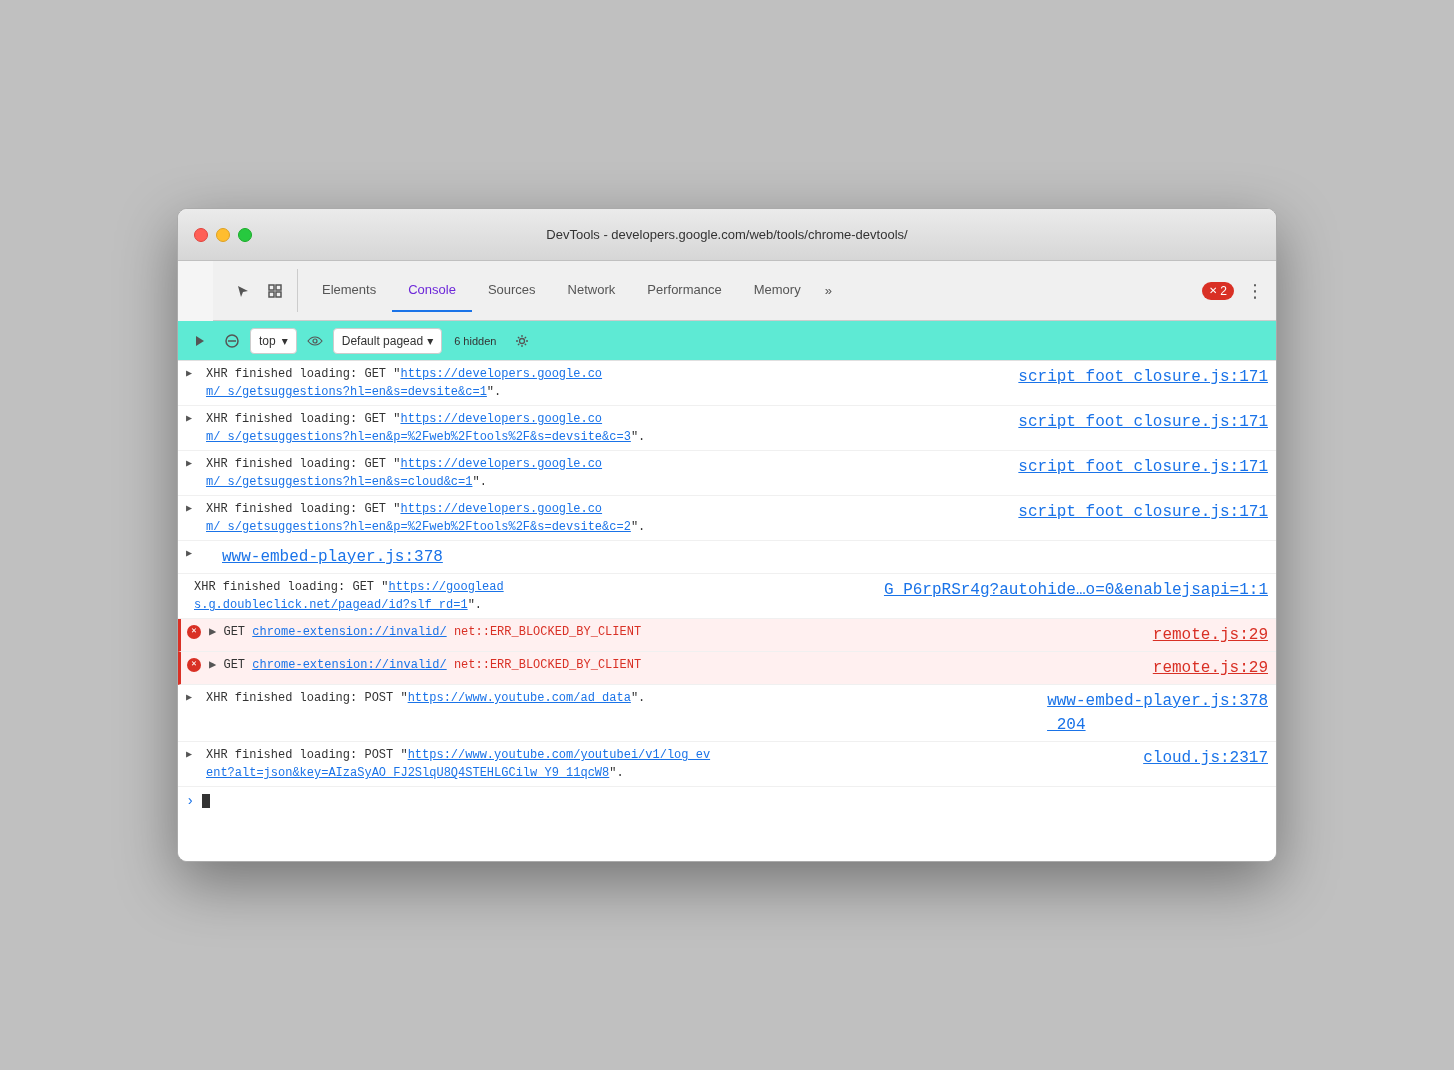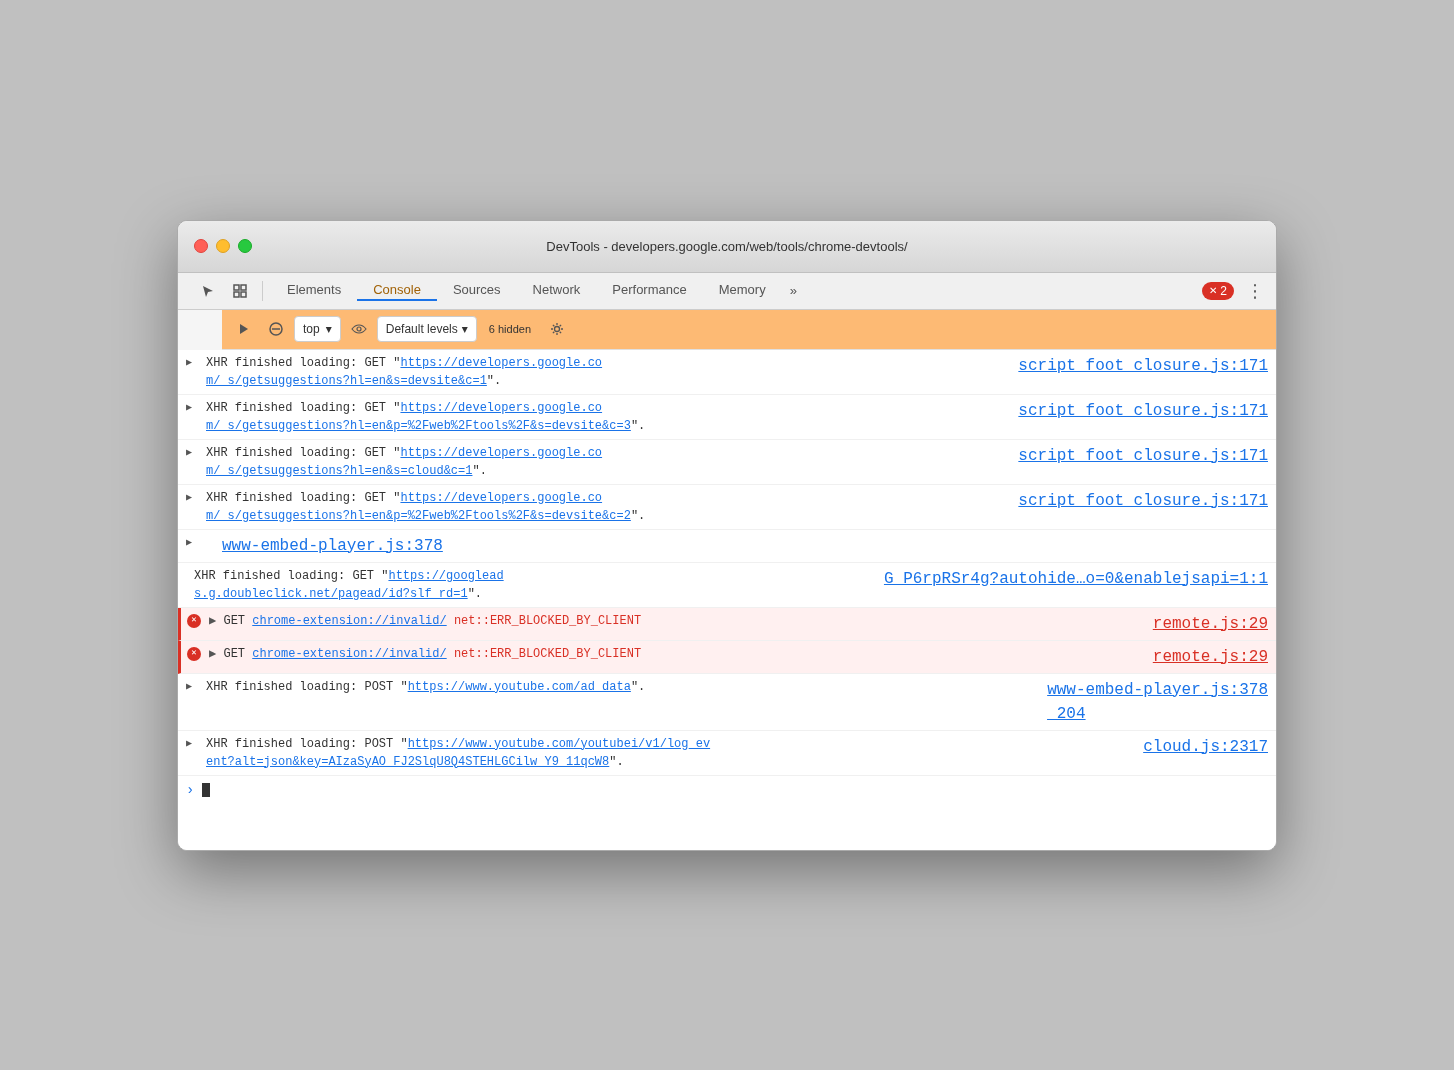--- a/index.html
+++ b/index.html
@@ -48,22 +48,23 @@
       transform: translateX(-50%);
       font-size: 13px;
       color: #333;
       font-weight: 500;
     }
     .tab-bar {
       background: #f0f0f0;
       display: flex;
       align-items: stretch;
       border-bottom: 1px solid #ccc;
-      height: 37px;
+      height: 60px;
       padding: 8px 8px;
+      margin-left: 35px;
     }
     .toolbar-icons {
       display: flex;
       align-items: center;
       gap: 4px;
       padding: 0 8px;
       border-right: 1px solid #ccc;
       margin-right: 8px;
     }
     .toolbar-icon-btn {
@@ -84,21 +85,21 @@
       align-items: center;
       padding: 0 16px;
       font-size: 13px;
       color: #555;
       cursor: pointer;
       border-bottom: 2px solid transparent;
       white-space: nowrap;
       font-weight: 400;
     }
     .tab.active {
-      color: #a16207;
+      color: #6d28d9;
       border-bottom: 2px solid #1a73e8;
       font-weight: 500;
     }
     .tab-more {
       display: flex;
       align-items: center;
       padding: 0 8px;
       font-size: 13px;
       color: #555;
       cursor: pointer;
@@ -124,28 +125,27 @@
       content: '✕';
       font-size: 10px;
     }
     .more-btn {
       font-size: 18px;
       color: #555;
       cursor: pointer;
       padding: 0 4px;
     }
     .console-toolbar {
-      background: #fdba74;
+      background: #5eead4;
       display: flex;
       align-items: center;
       height: 40px;
       border-bottom: 1px solid #e0e0e0;
       padding: 0 8px;
       gap: 4px;
-      margin-left: 44px;
     }
     .console-btn {
       width: 28px;
       height: 28px;
       display: flex;
       align-items: center;
       justify-content: center;
       border-radius: 4px;
       cursor: pointer;
       background: none;
@@ -385,21 +385,21 @@
 
     <button class="eye-btn">
       <svg width="16" height="12" viewBox="0 0 16 12">
         <path d="M8 2C4 2 1 6 1 6s3 4 7 4 7-4 7-4-3-4-7-4z" stroke="#555" stroke-width="1.2" fill="none"></path>
         <circle cx="8" cy="6" r="2" stroke="#555" stroke-width="1.2" fill="none"></circle>
       </svg>
     </button>
 
 
     <div class="levels-btn">
-      <span>Default levels</span>
+      <span>Default pagead</span>
       <span>▾</span>
     </div>
 
     <span class="hidden-count">6 hidden</span>
 
     <button class="settings-btn">
       <svg width="14" height="14" viewBox="0 0 14 14">
         <circle cx="7" cy="7" r="2.5" stroke="#555" stroke-width="1.3" fill="none"></circle>
         <path d="M7 1v2M7 11v2M1 7h2M11 7h2M2.9 2.9l1.4 1.4M9.7 9.7l1.4 1.4M2.9 11.1l1.4-1.4M9.7 4.3l1.4-1.4" stroke="#555" stroke-width="1.3"></path>
       </svg>

